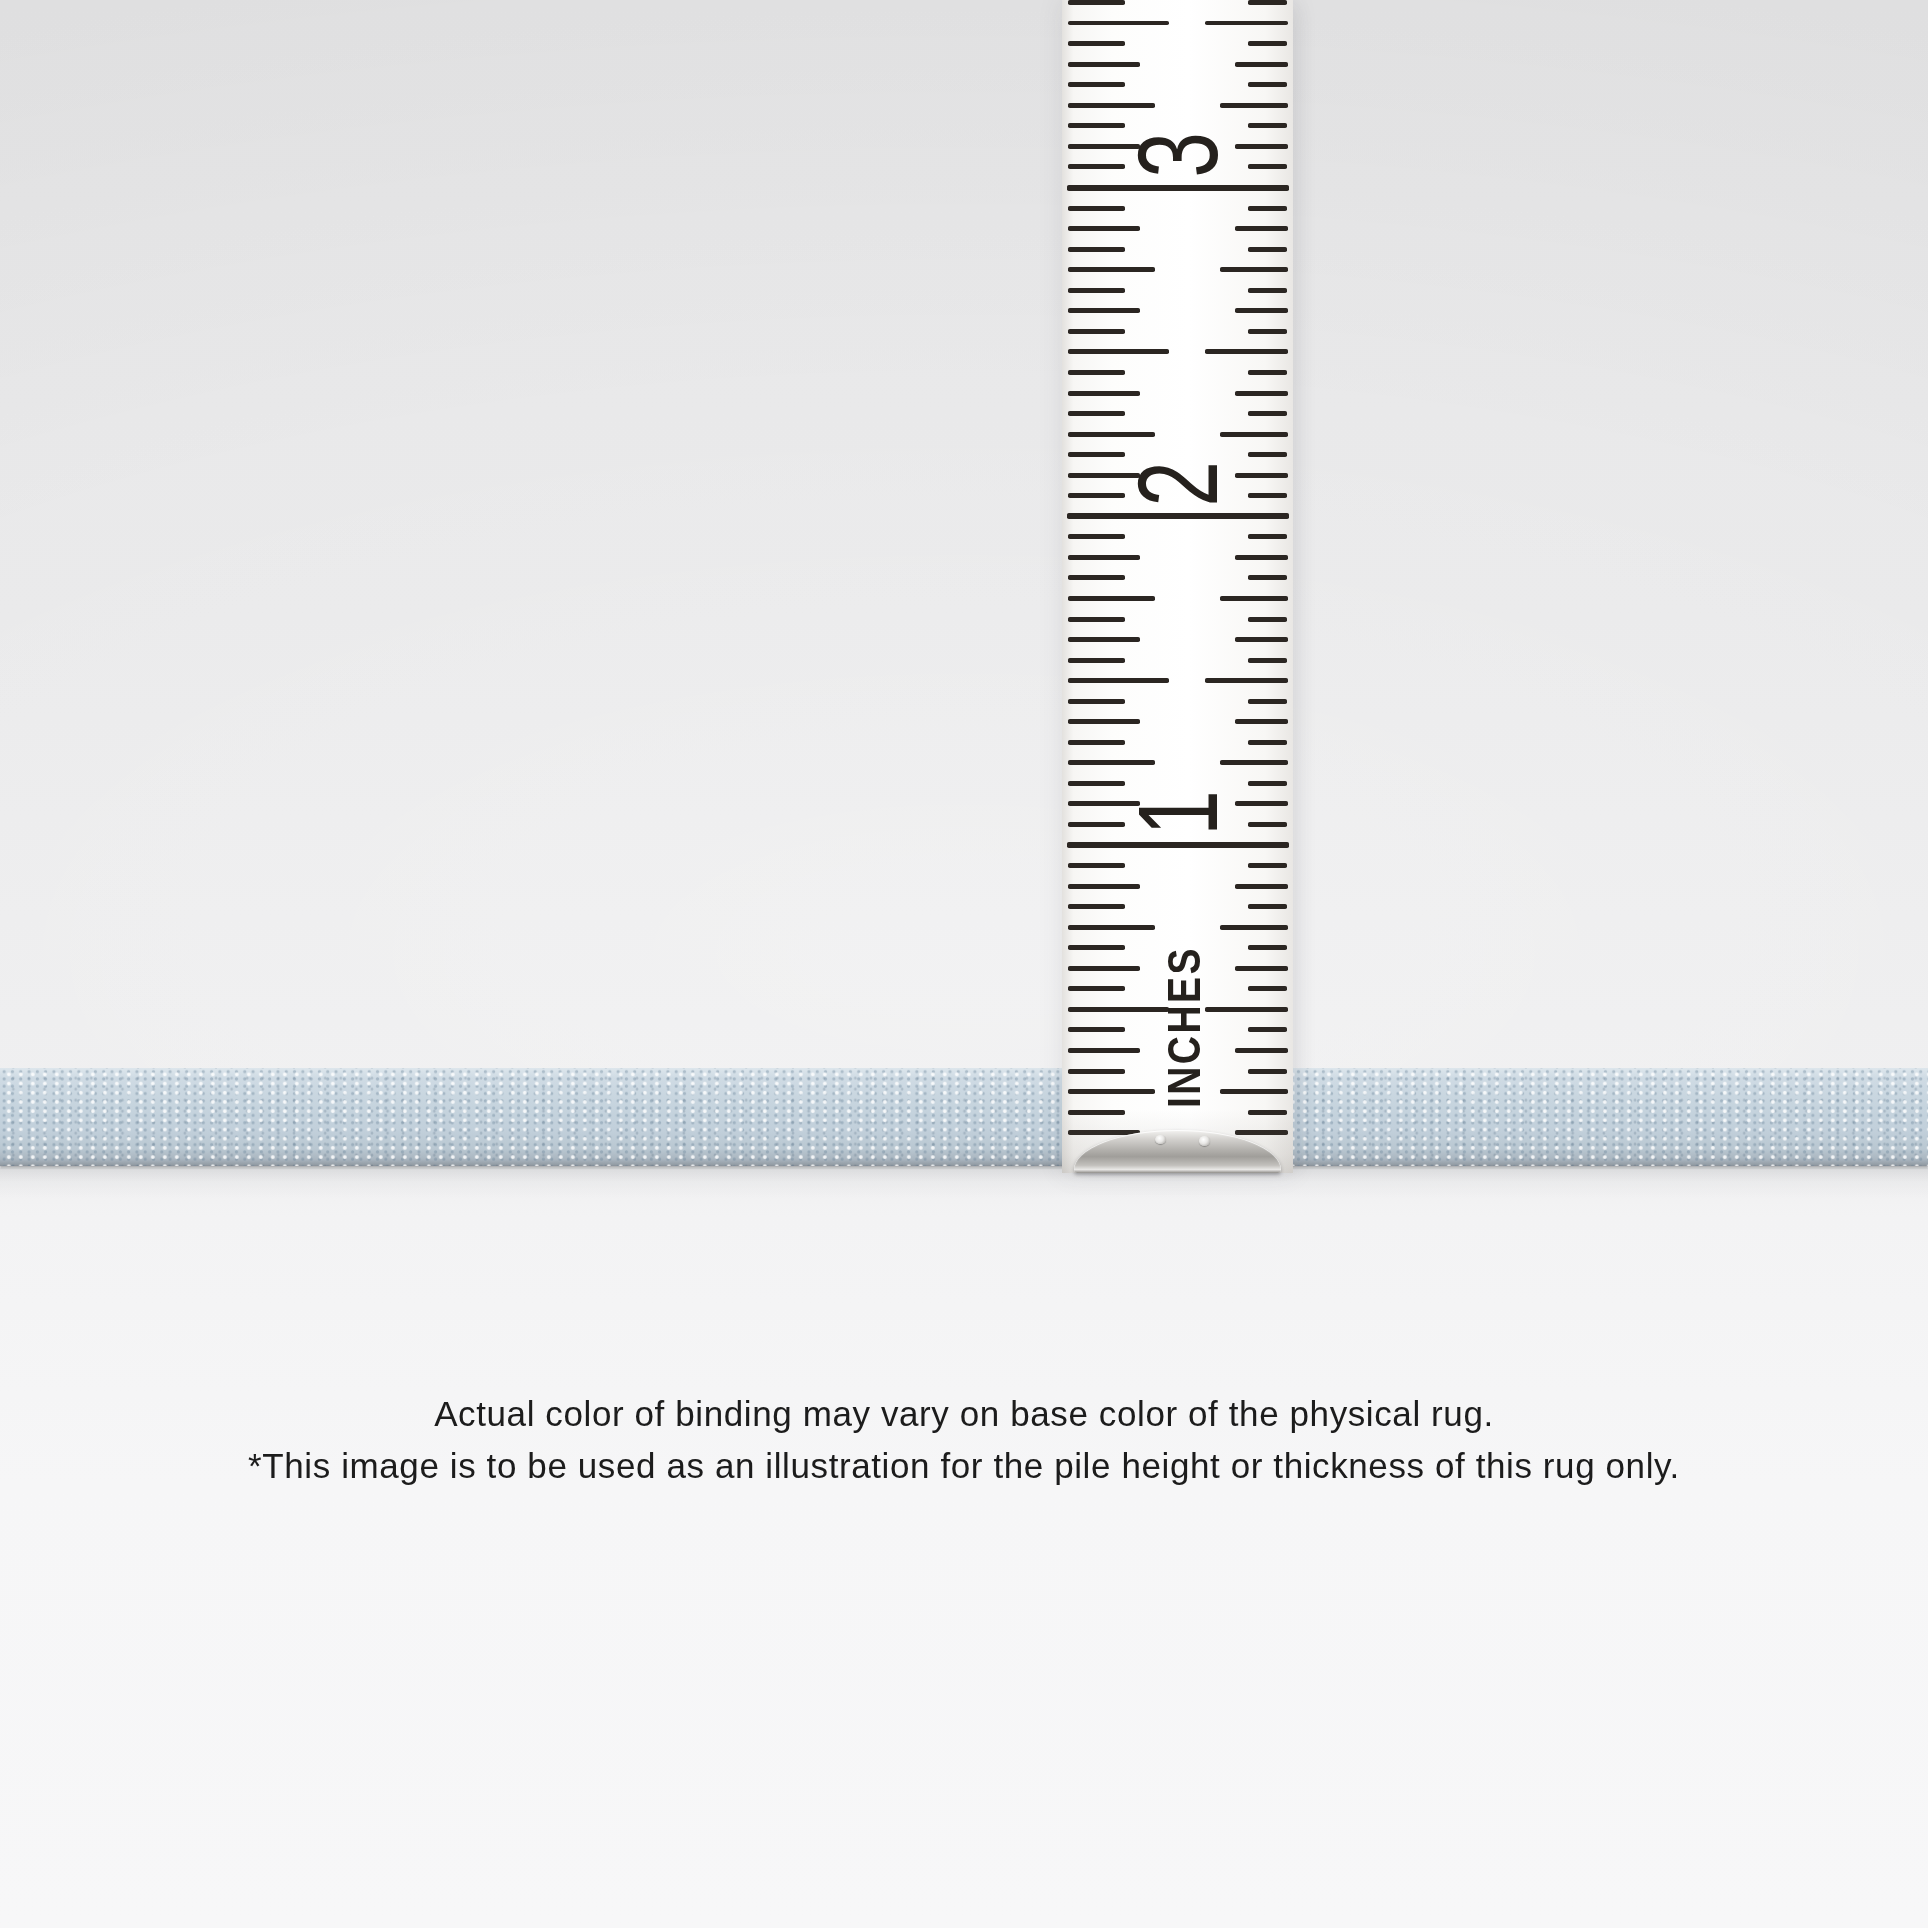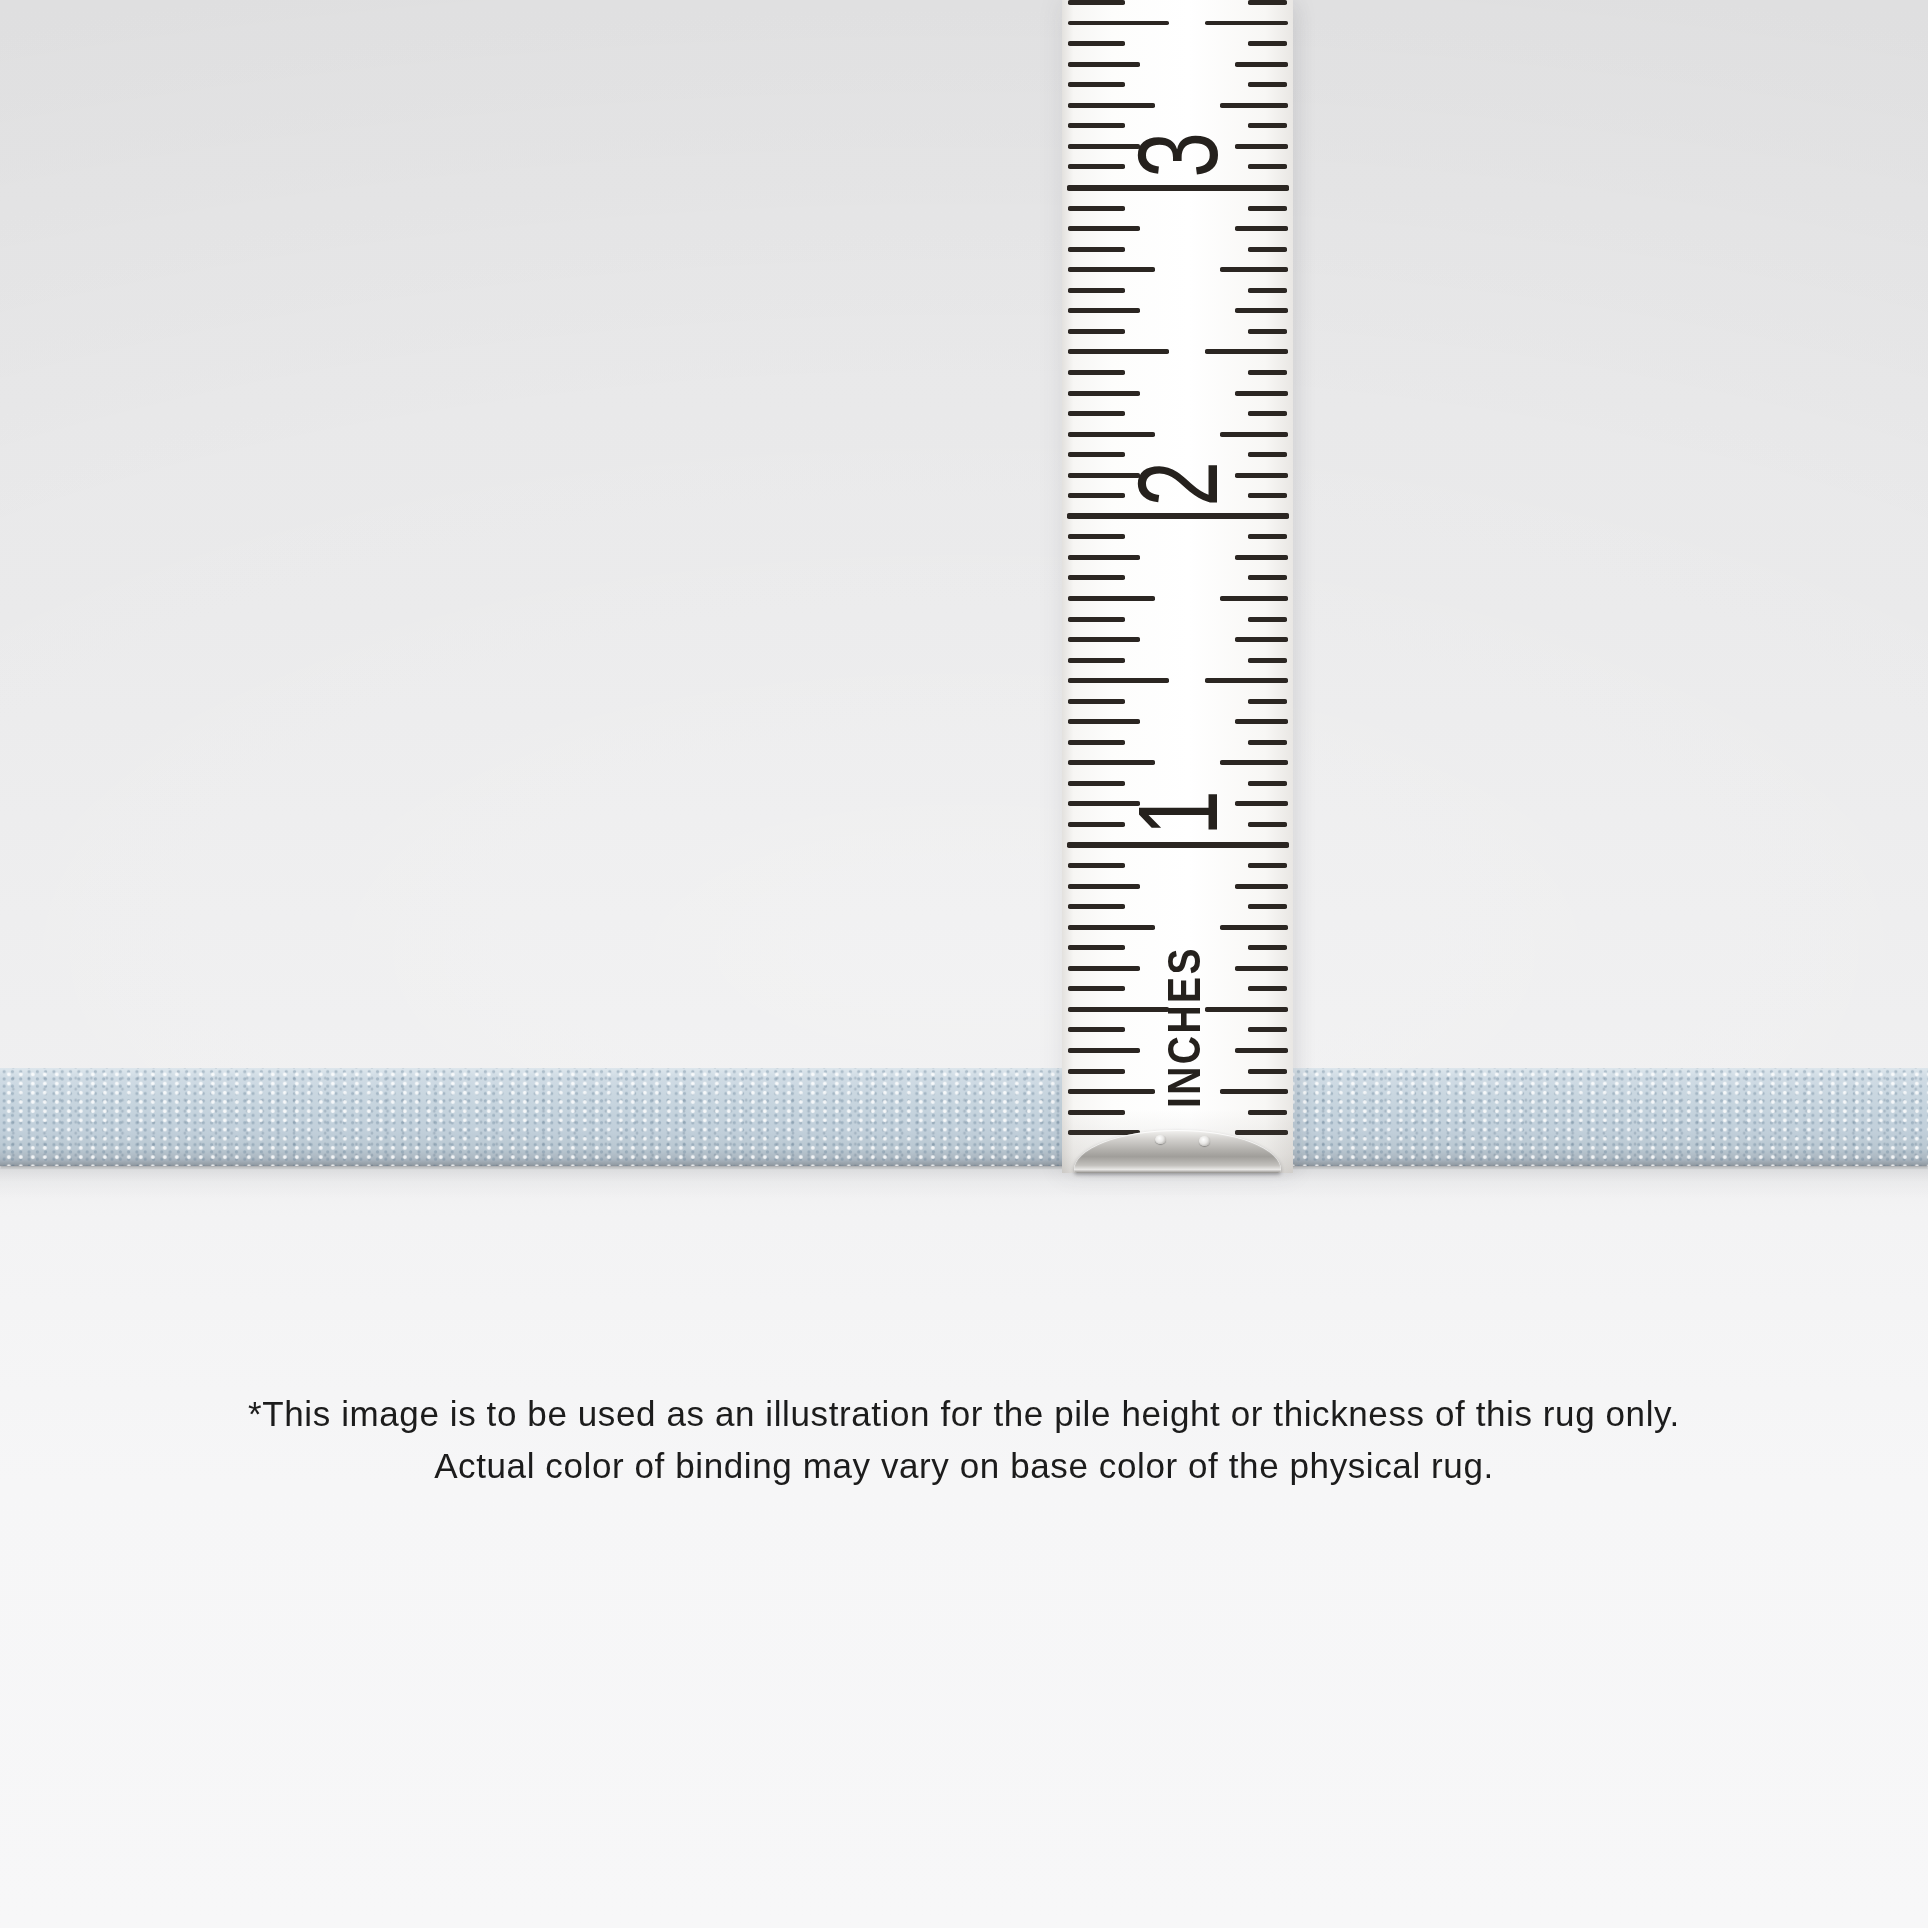--- a/index.html
+++ b/index.html
@@ -210,18 +210,18 @@
       </div>
     <div class="ruler-unit">INCHES</div>
     <div class="ruler-bottom-shade"></div>
     <div class="metal-tip">
       <div class="rivet rivet-left"></div>
       <div class="rivet rivet-right"></div>
     </div>
   </div>
 
   <div class="caption">
+    <div>Actual color of binding may vary on base color of the physical rug.</div>
     <div>*This image is to be used as an illustration for the pile height or thickness of this rug only.</div>
-    <div>Actual color of binding may vary on base color of the physical rug.</div>
   </div>
 
 </div>
 
 
 </body></html>

